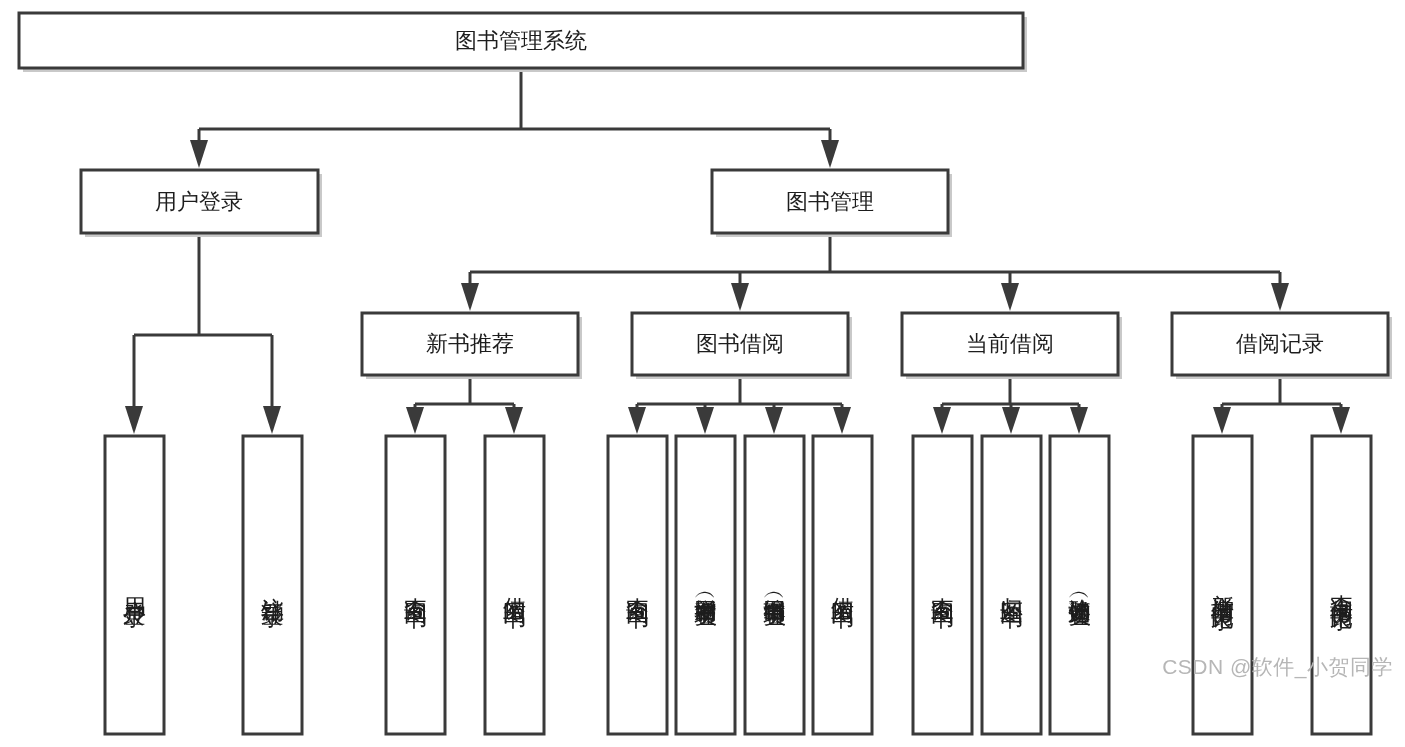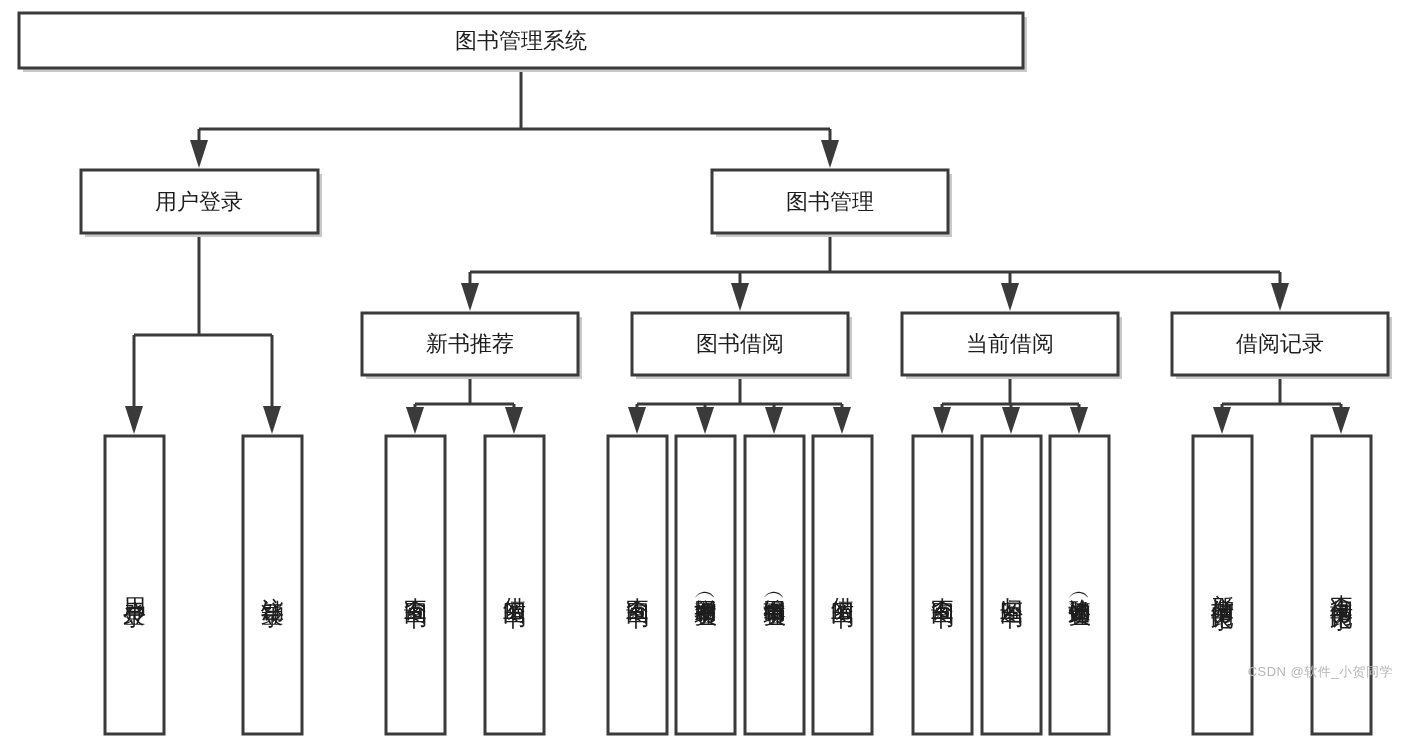--- a/index.html
+++ b/index.html
@@ -50,21 +50,21 @@
     font-size: 22px;
     fill: #1d1d1d;
     text-anchor: middle;
     dominant-baseline: middle;
   }
   .watermark {
     position: absolute;
     right: 12px;
     bottom: 6px;
     font-family: "Liberation Sans", "DejaVu Sans", sans-serif;
-    font-size: 13px;
+    font-size: 21px;
     color: #b6b6b6;
     white-space: nowrap;
     letter-spacing: 0.5px;
     pointer-events: none;
   }
 </style>
 </head>
 <body>
 
 <div id="diagram-root">

